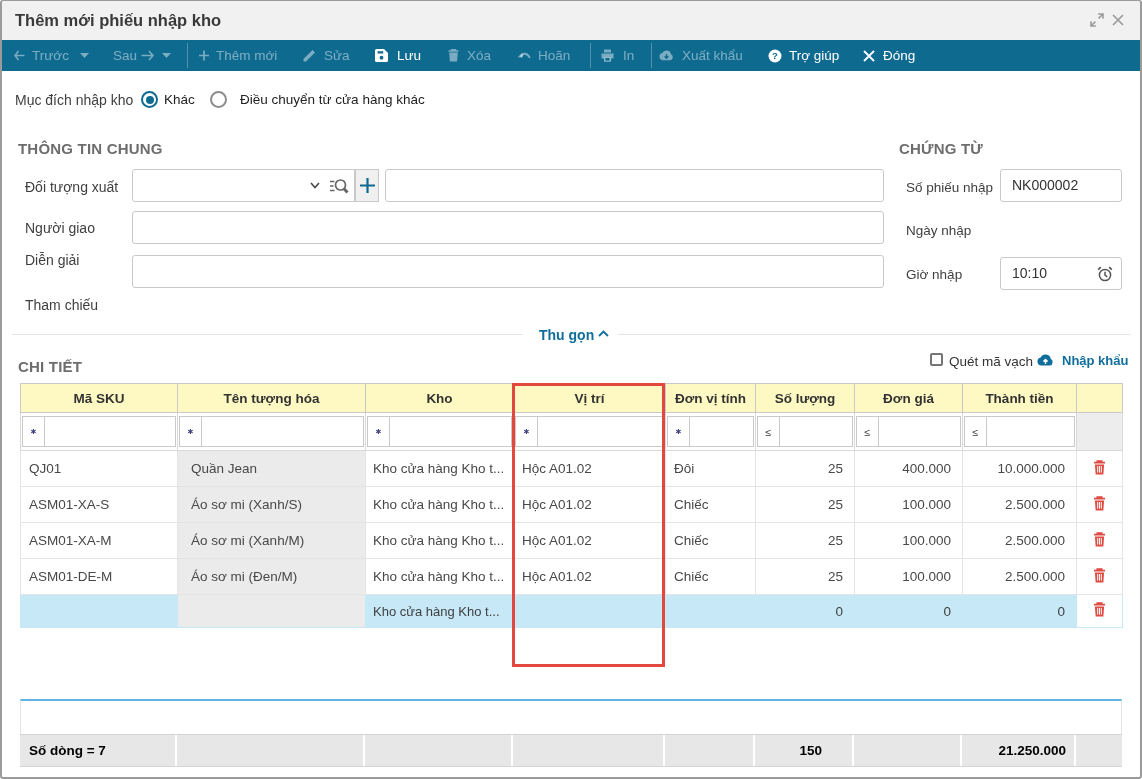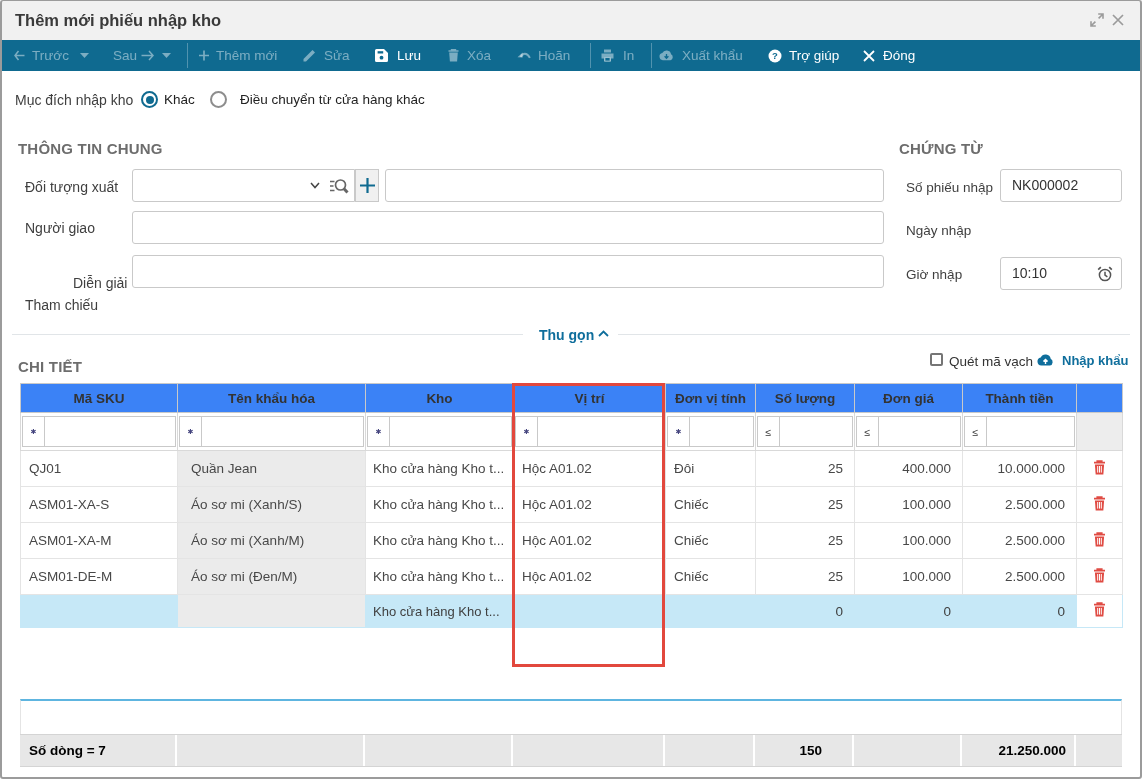--- a/index.html
+++ b/index.html
@@ -17,21 +17,21 @@
   .lbl { position:absolute; font-size:14px; color:#3f3f3f; white-space:nowrap; }
   .sechead { position:absolute; font-size:15px; font-weight:bold; color:#6d6d6d; letter-spacing:.2px; }
   .inp { position:absolute; background:#fff; border:1px solid #c9c9c9; border-radius:3px; font-size:14px; color:#333; }
   .radio { position:absolute; width:17px; height:17px; border-radius:50%; }
   .link { color:#0f6e9c; font-weight:bold; font-size:14px;text-align:right; }
   
   .grid { position:absolute; left:20px; top:383px; width:1102px; }
   table { border-collapse:collapse; table-layout:fixed; width:1102px; font-size:13.5px; }
   col.c1{width:157px} col.c2{width:188px} col.c3{width:148px} col.c4{width:152px}
   col.c5{width:90px} col.c6{width:99px} col.c7{width:108px} col.c8{width:114px} col.c9{width:46px}
-  thead th { height:29px; background:#3b82f6; border:1px solid #c9c9c9; font-weight:bold; color:#333; font-size:13.5px; text-align:center; padding:0; }
+  thead th { height:29px; background:#fef9c3; border:1px solid #c9c9c9; font-weight:bold; color:#333; font-size:13.5px; text-align:center; padding:0; }
   tr.frow td { height:38px; border:1px solid #d9d9d9; padding:0 1px; vertical-align:middle; }
   .fw { display:flex; height:31px; border:1px solid #c9c9c9; background:#fff; align-items:stretch; }
   .fop { width:22px; flex:none; border-right:1px solid #c9c9c9; display:flex; align-items:center; justify-content:center; color:#1a1a6e; font-size:11px; }
   tr.drow td { height:36px; border:1px solid #e4e4e4; color:#484848; padding:0 8px; overflow:hidden; white-space:nowrap; }
   tr.drow td.dis { background:#ebebeb; padding-left:13px; }
   td.num { text-align:right; padding-right:11px !important; }
   td.trc { text-align:center; padding:0 !important; }
   tr.brow td { height:33px; background:#c6e8f7; border:1px solid #c6e8f7; color:#3f3f3f; padding:0 8px; white-space:nowrap; }
   tr.brow td.dis { background:#ebebeb; }
   tr.brow td.wht { background:#fff; }
@@ -162,21 +162,21 @@
       </svg>
   </div>
   <div class="inp" style="left:355px; top:169px; width:24px; height:33px; background:#f0f0f0; border-radius:0;">
     <svg style="position:absolute; left:3px; top:7px;" width="17" height="17" viewBox="0 0 17 17">
         <path d="M8.5 1 v15 M1 8.5 h15" stroke="#0f6a90" stroke-width="2.2" fill="none"></path>
       </svg>
   </div>
   <div class="inp" style="left:385px; top:169px; width:499px; height:33px;"></div>
   <span class="lbl" style="left:25px; top:220px;">Người giao</span>
   <div class="inp" style="left:132px; top:211px; width:752px; height:33px;"></div>
-  <span class="lbl" style="left:25px; top:275px;margin-left:48px;">Diễn giải</span>
+  <span class="lbl" style="left:25px; top:252px;">Diễn giải</span>
   <div class="inp" style="left:132px; top:255px; width:752px; height:33px;"></div>
   <span class="lbl" style="left:25px; top:297px;">Tham chiếu</span>
 
   <span class="lbl" style="left:906px; top:180px; font-size:13.5px;">Số phiếu nhập</span>
   <div class="inp" style="left:1000px; top:169px; width:122px; height:33px; line-height:31px; padding-left:11px;">NK000002</div>
   <span class="lbl" style="left:906px; top:223px; font-size:13.5px;">Ngày nhập</span>
   <span class="lbl" style="left:906px; top:267px; font-size:13.5px;">Giờ nhập</span>
   <div class="inp" style="left:1000px; top:257px; width:122px; height:33px; line-height:31px; padding-left:11px;">10:10
     <svg style="position:absolute; right:8px; top:8px;" width="16" height="16" viewBox="0 0 16 16">
         <g fill="none" stroke="#555" stroke-width="1.5">
@@ -212,21 +212,21 @@
           <col class="c4">
           <col class="c5">
           <col class="c6">
           <col class="c7">
           <col class="c8">
           <col class="c9">
         </colgroup>
       <thead>
           <tr>
         <th>Mã SKU</th>
-            <th>Tên khẩu hóa</th>
+            <th>Tên tượng hóa</th>
             <th>Kho</th>
             <th>Vị trí</th>
             <th>Đơn vị tính</th>
             <th>Số lượng</th>
             <th>Đơn giá</th>
             <th>Thành tiền</th>
             <th></th>
       </tr>
         </thead>
       <tbody>

